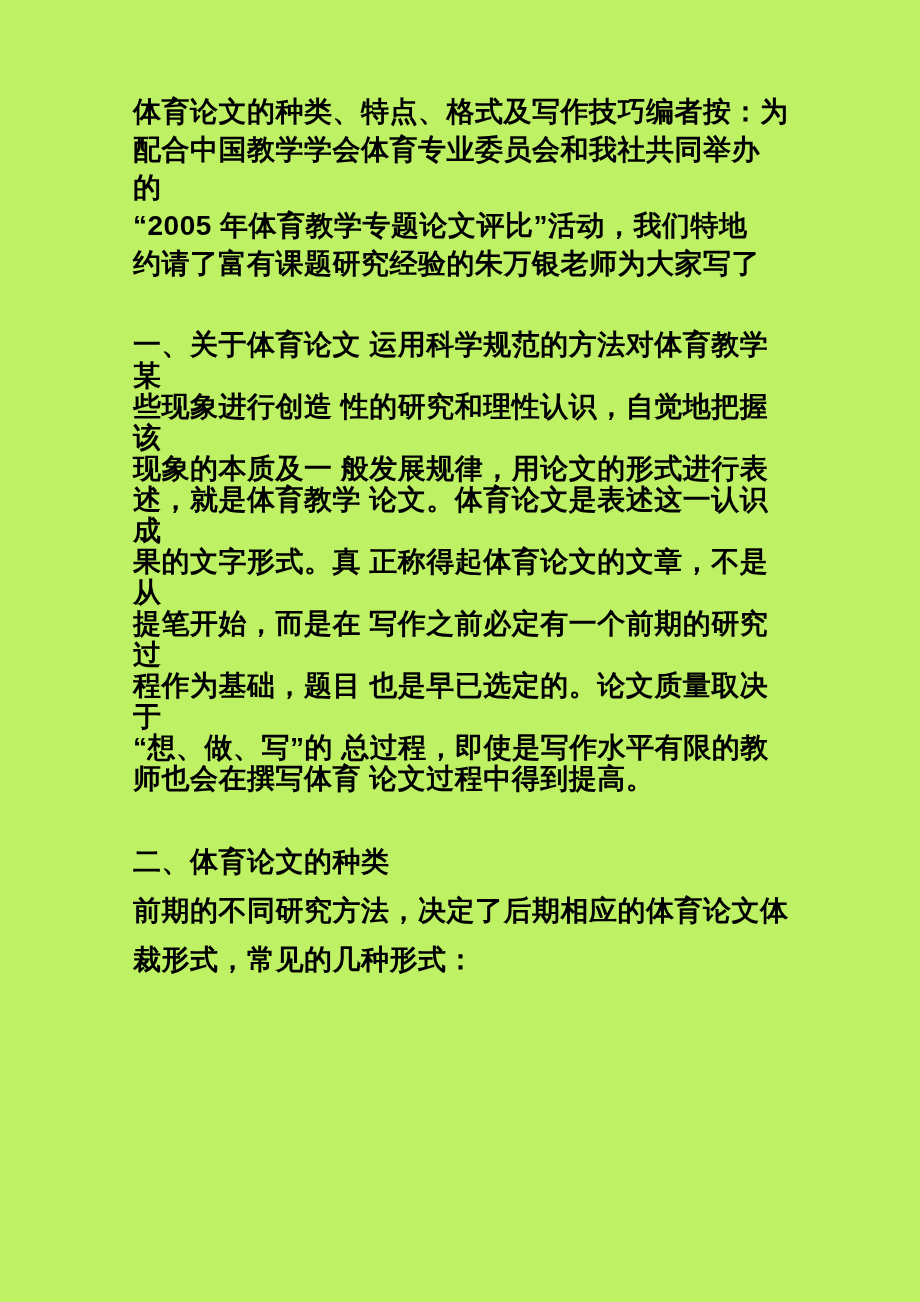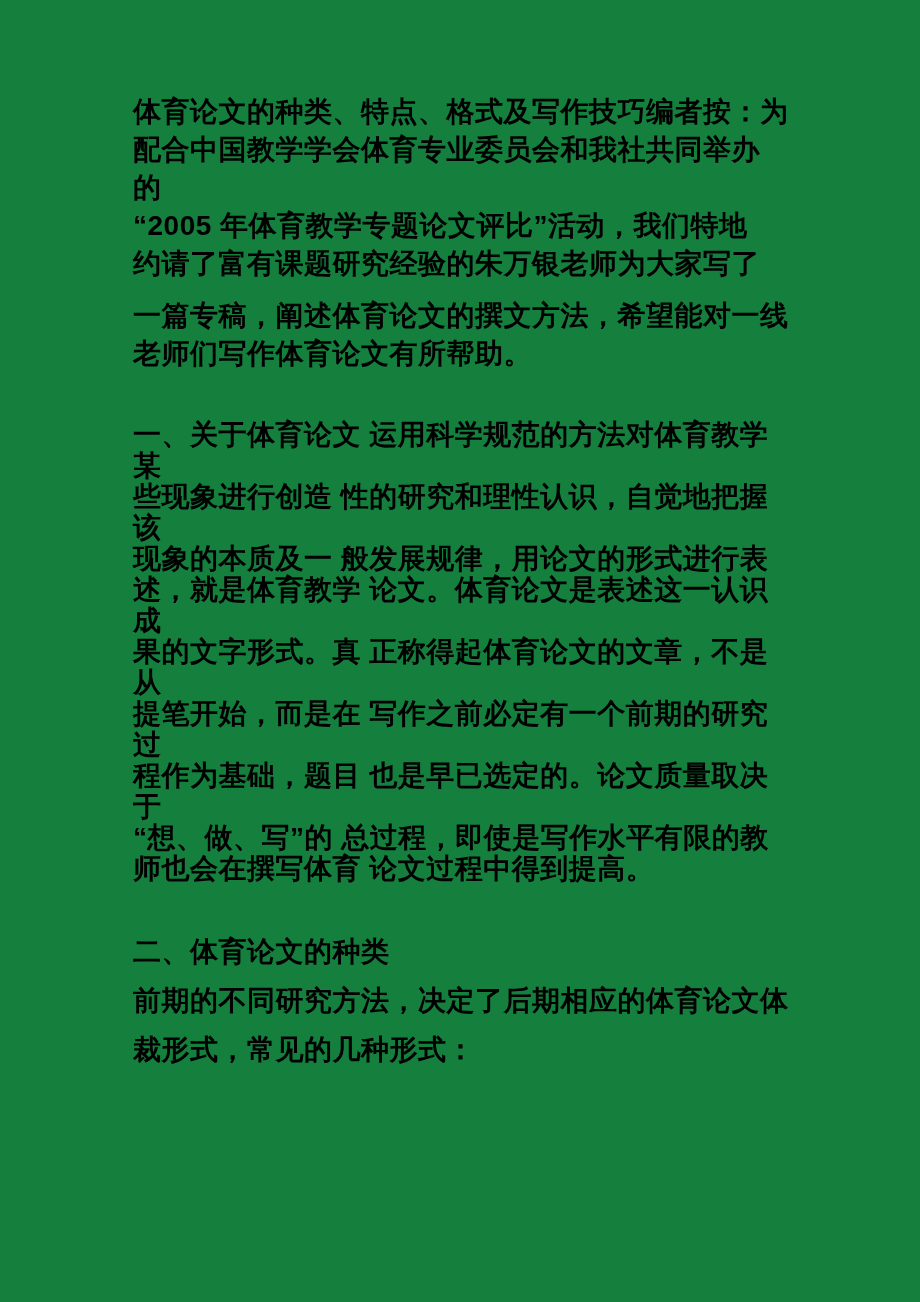--- a/index.html
+++ b/index.html
@@ -32,27 +32,25 @@
   
   .para-intro-1 { line-height: 38px; }
   .para-intro-2 { line-height: 38px; margin-top: 14px; }
   
   .para-section-1 { line-height: 31px; margin-top: 46px; }
   .para-section-2 { line-height: 49px; margin-top: 43px; }
 </style>
 </head>
 <body style="background: rgb(255, 255, 255);">
 
-<div class="page" style="background: #15803d; color: rgb(0, 0, 0);">
+<div class="page" style="background: #bef264; color: rgb(0, 0, 0);">
   <p class="para para-intro-1">体育论文的种类、特点、格式及写作技巧编者按：为
 配合中国教学学会体育专业委员会和我社共同举办 的
 “2005 年体育教学专题论文评比”活动，我们特地
 约请了富有课题研究经验的朱万银老师为大家写了</p>
-  <p class="para para-intro-2">一篇专稿，阐述体育论文的撰文方法，希望能对一线
-老师们写作体育论文有所帮助。</p>
   <p class="para para-section-1">一、关于体育论文 运用科学规范的方法对体育教学某
 些现象进行创造 性的研究和理性认识，自觉地把握该
 现象的本质及一 般发展规律，用论文的形式进行表
 述，就是体育教学 论文。体育论文是表述这一认识成
 果的文字形式。真 正称得起体育论文的文章，不是从
 提笔开始，而是在 写作之前必定有一个前期的研究过
 程作为基础，题目 也是早已选定的。论文质量取决于
 “想、做、写”的 总过程，即使是写作水平有限的教
 师也会在撰写体育 论文过程中得到提高。</p>
   <p class="para para-section-2">二、体育论文的种类

